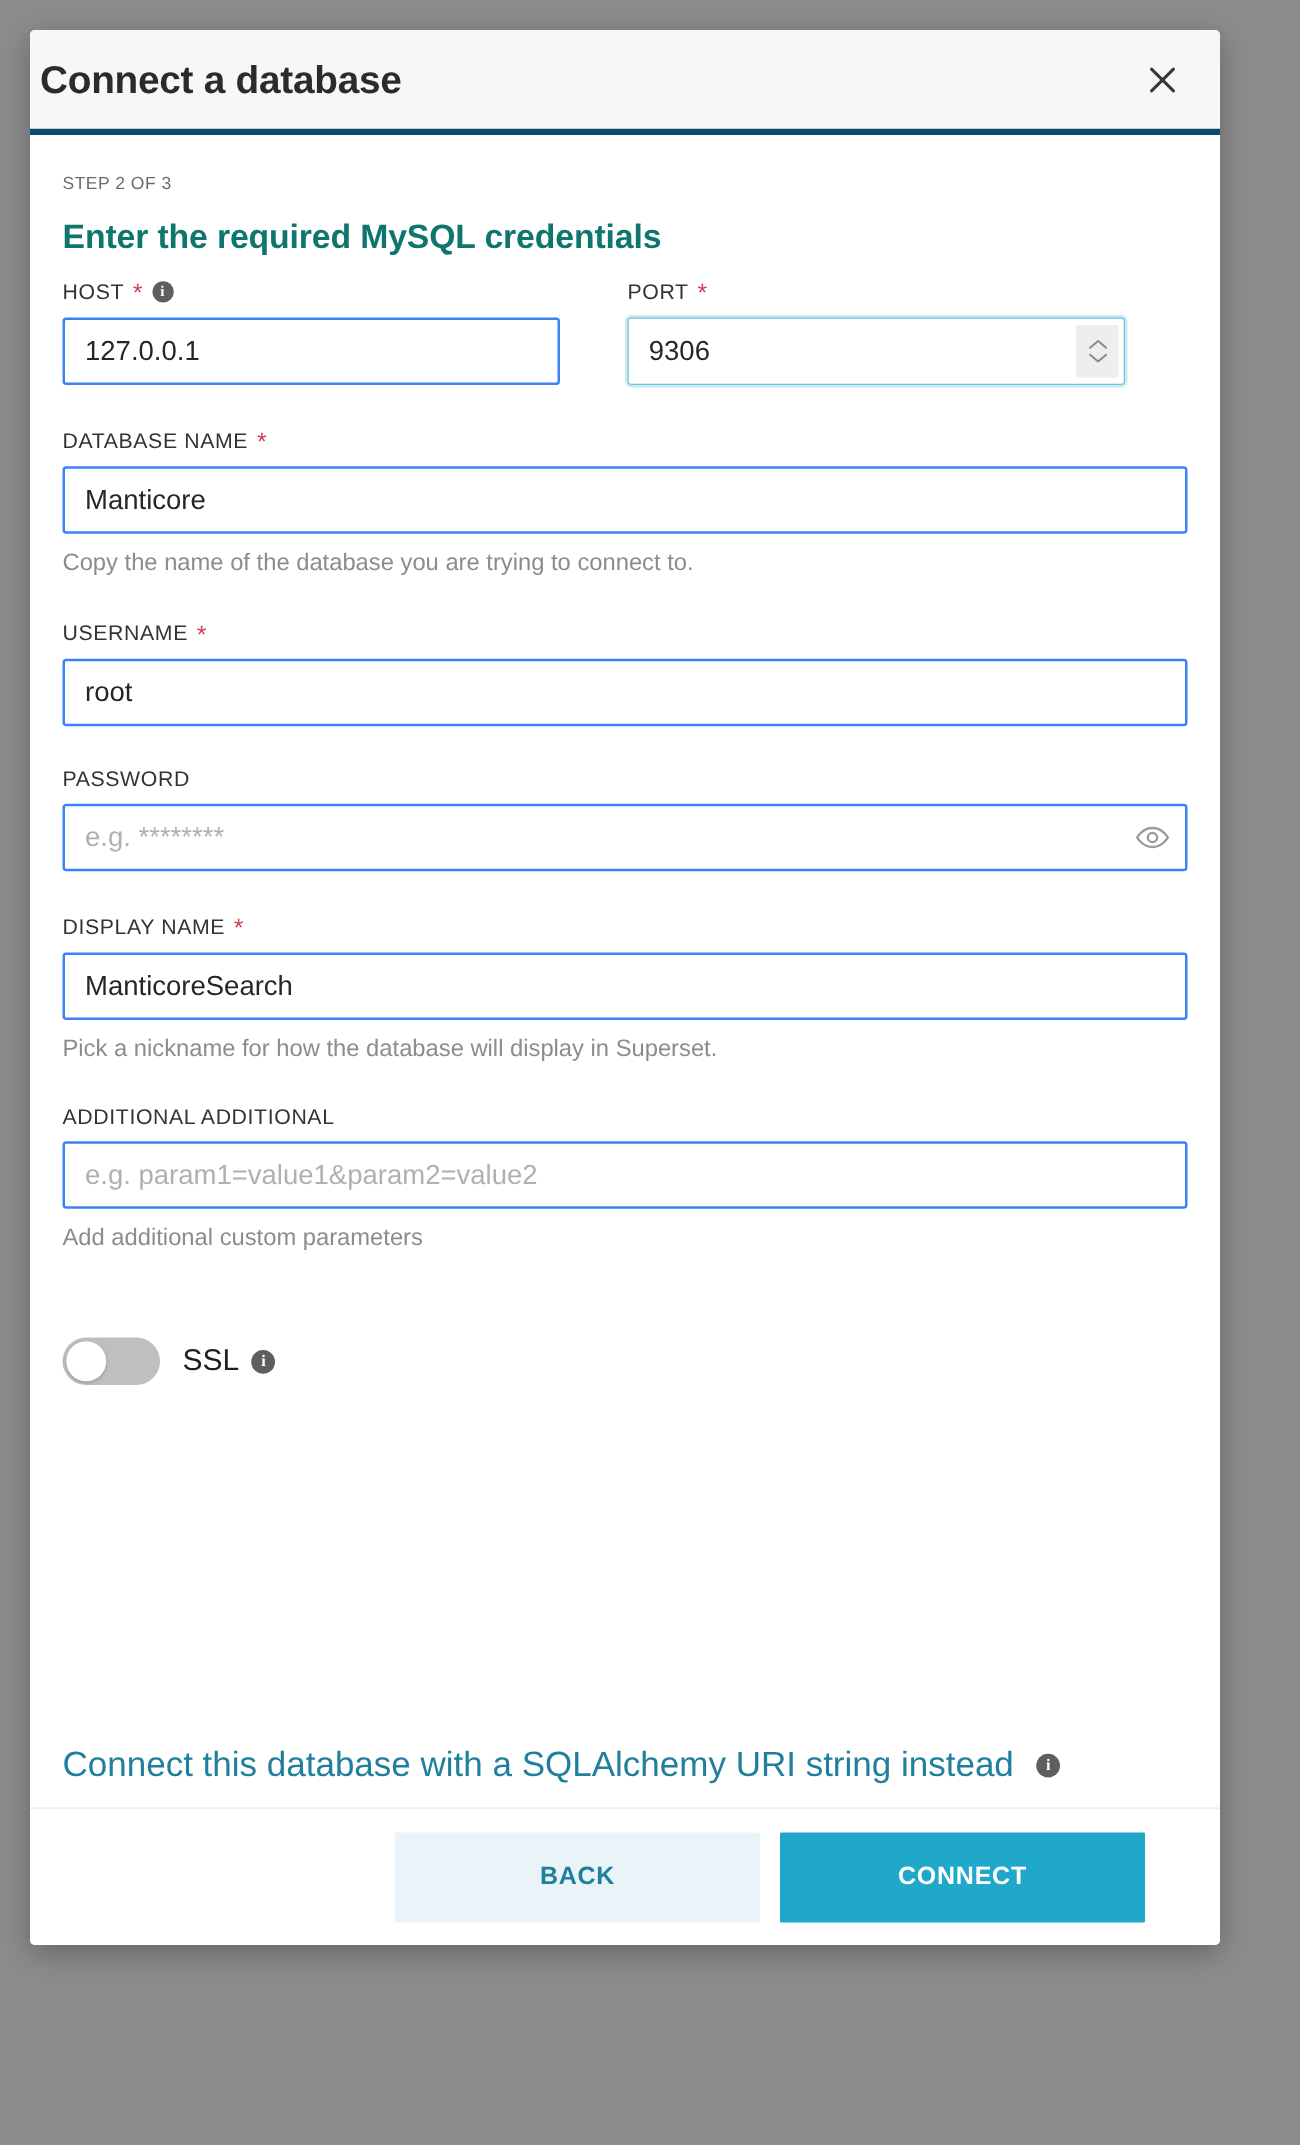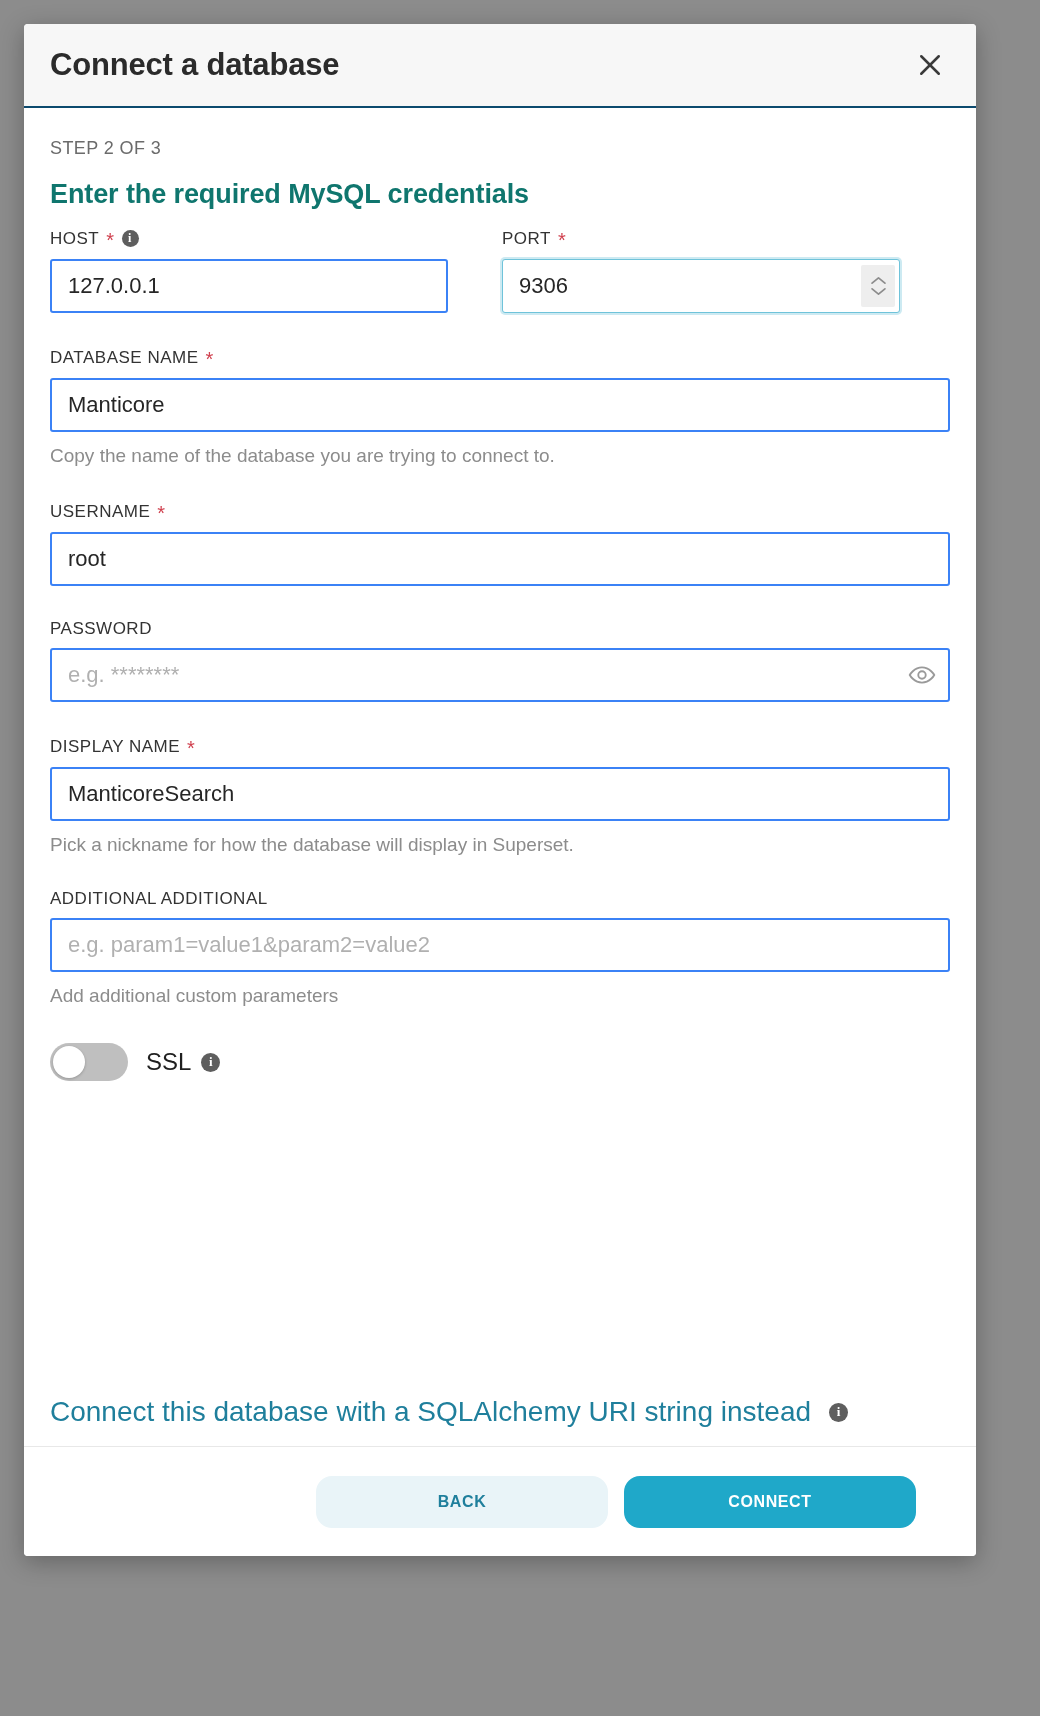--- a/index.html
+++ b/index.html
@@ -25,24 +25,24 @@
     overflow: hidden;
     display: flex;
     flex-direction: column;
   }
 
   
   .modal-header {
     height: 84px;
     flex: 0 0 84px;
     background: #f7f7f7;
-    border-bottom: 2px solid #0c4a6e;
-    display: flex;
-    align-items: center;
-    padding: 0 30px 0 26px;
+    border-bottom: 5px solid #0c4a6e;
+    display: flex;
+    align-items: center;
+    padding: 0 30px 0 8px;
     position: relative;
   }
   .modal-title {
     font-size: 31px;
     font-weight: bold;
     color: #2b2b2b;
     letter-spacing: -0.2px;
   }
   .close-btn {
     position: absolute;
@@ -63,21 +63,21 @@
 
   
   .modal-body {
     flex: 1 1 auto;
     padding: 30px 26px 0 26px;
     overflow: hidden;
     position: relative;
   }
 
   .step-label {
-    font-size: 18px;
+    font-size: 14px;
     color: #6b6b6b;
     letter-spacing: 0.4px;
     margin-bottom: 20px;
   }
   .step-heading {
     font-size: 27px;
     font-weight: bold;
     color: #0f766e;
     margin-bottom: 18px;
     letter-spacing: -0.1px;
@@ -191,21 +191,21 @@
     cursor: pointer;
     display: flex;
     line-height: 0;
   }
 
   
   .ssl-row {
     display: flex;
     align-items: center;
     gap: 18px;
-    margin-top: 36px;
+    margin-top: 68px;
   }
   .toggle {
     width: 78px;
     height: 38px;
     border-radius: 19px;
     background: #bfbfbf;
     position: relative;
     cursor: pointer;
     flex: 0 0 auto;
   }
@@ -250,24 +250,24 @@
     flex: 0 0 110px;
     border-top: 1px solid #e8e8e8;
     background: #ffffff;
     display: flex;
     align-items: center;
     justify-content: flex-end;
     gap: 16px;
     padding: 0 60px 0 26px;
   }
   .btn {
-    height: 52px;
+    height: 72px;
     min-width: 292px;
-    border-radius: 16px;
-    font-size: 16px;
+    border-radius: 1px;
+    font-size: 20px;
     font-weight: bold;
     letter-spacing: 0.6px;
     cursor: pointer;
     font-family: "Liberation Sans", sans-serif;
     border: none;
   }
   .btn-back {
     background: #e9f4f8;
     color: #1f7f9c;
   }

